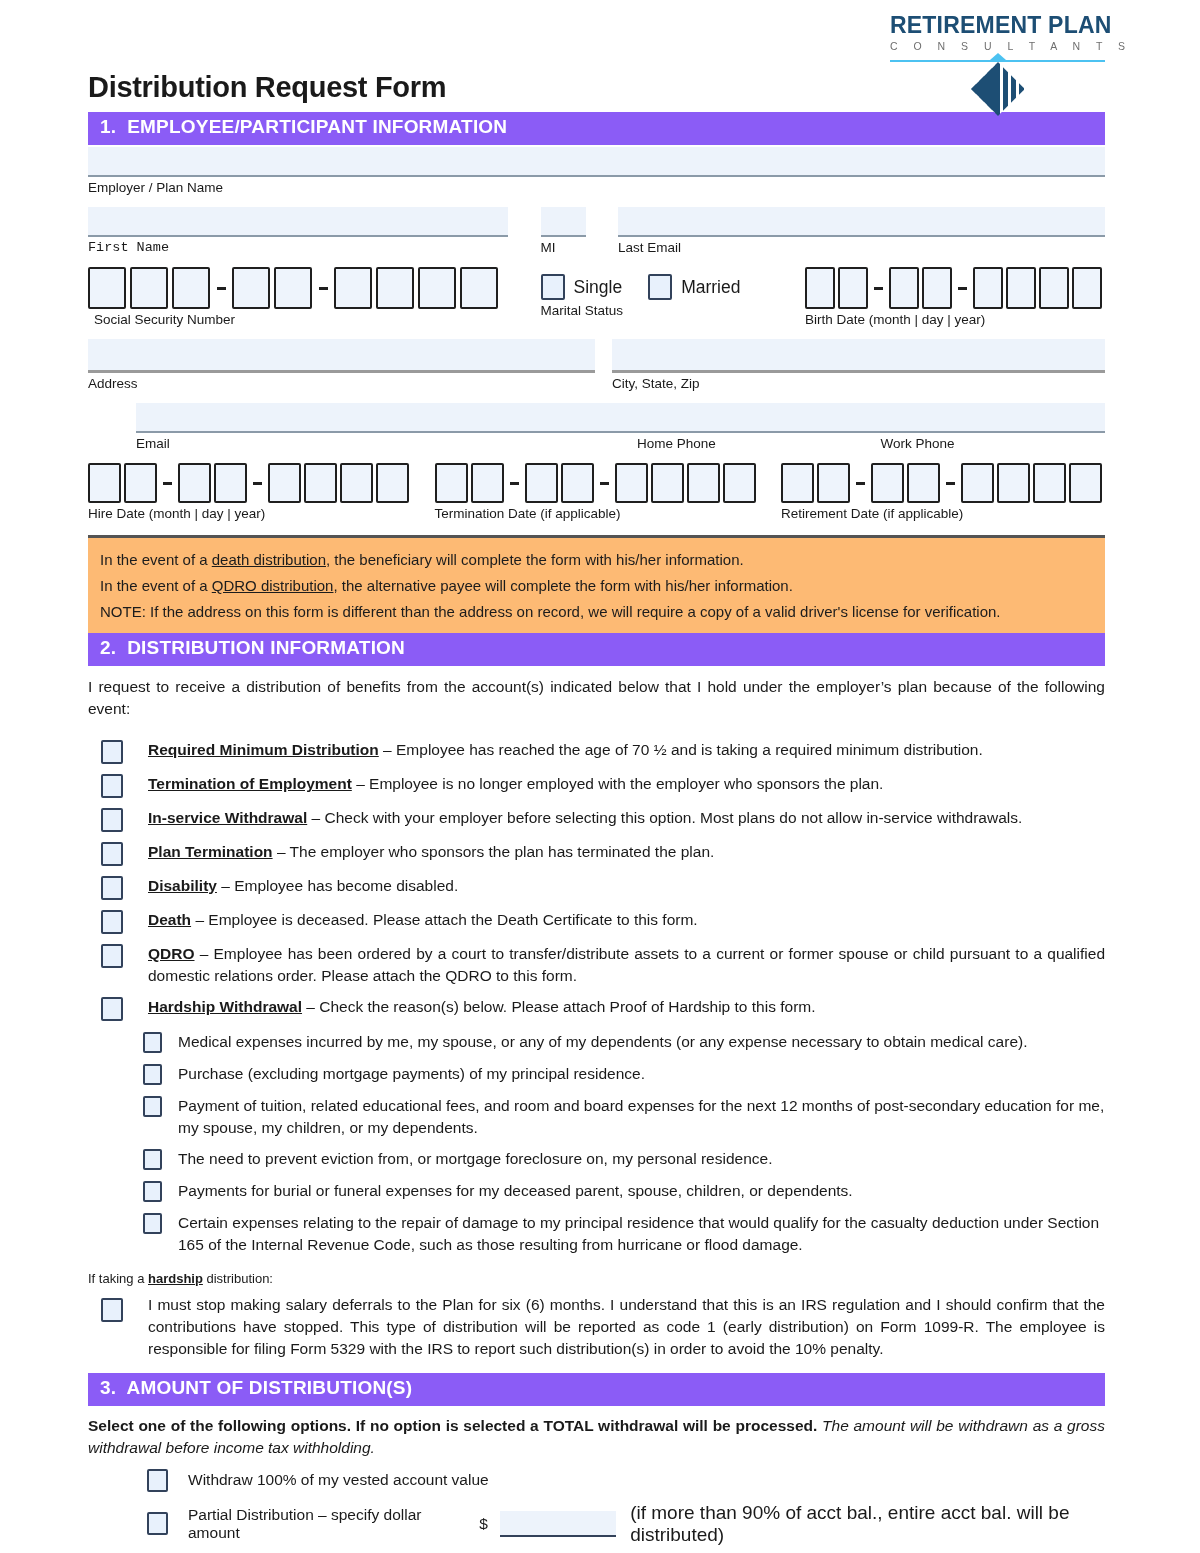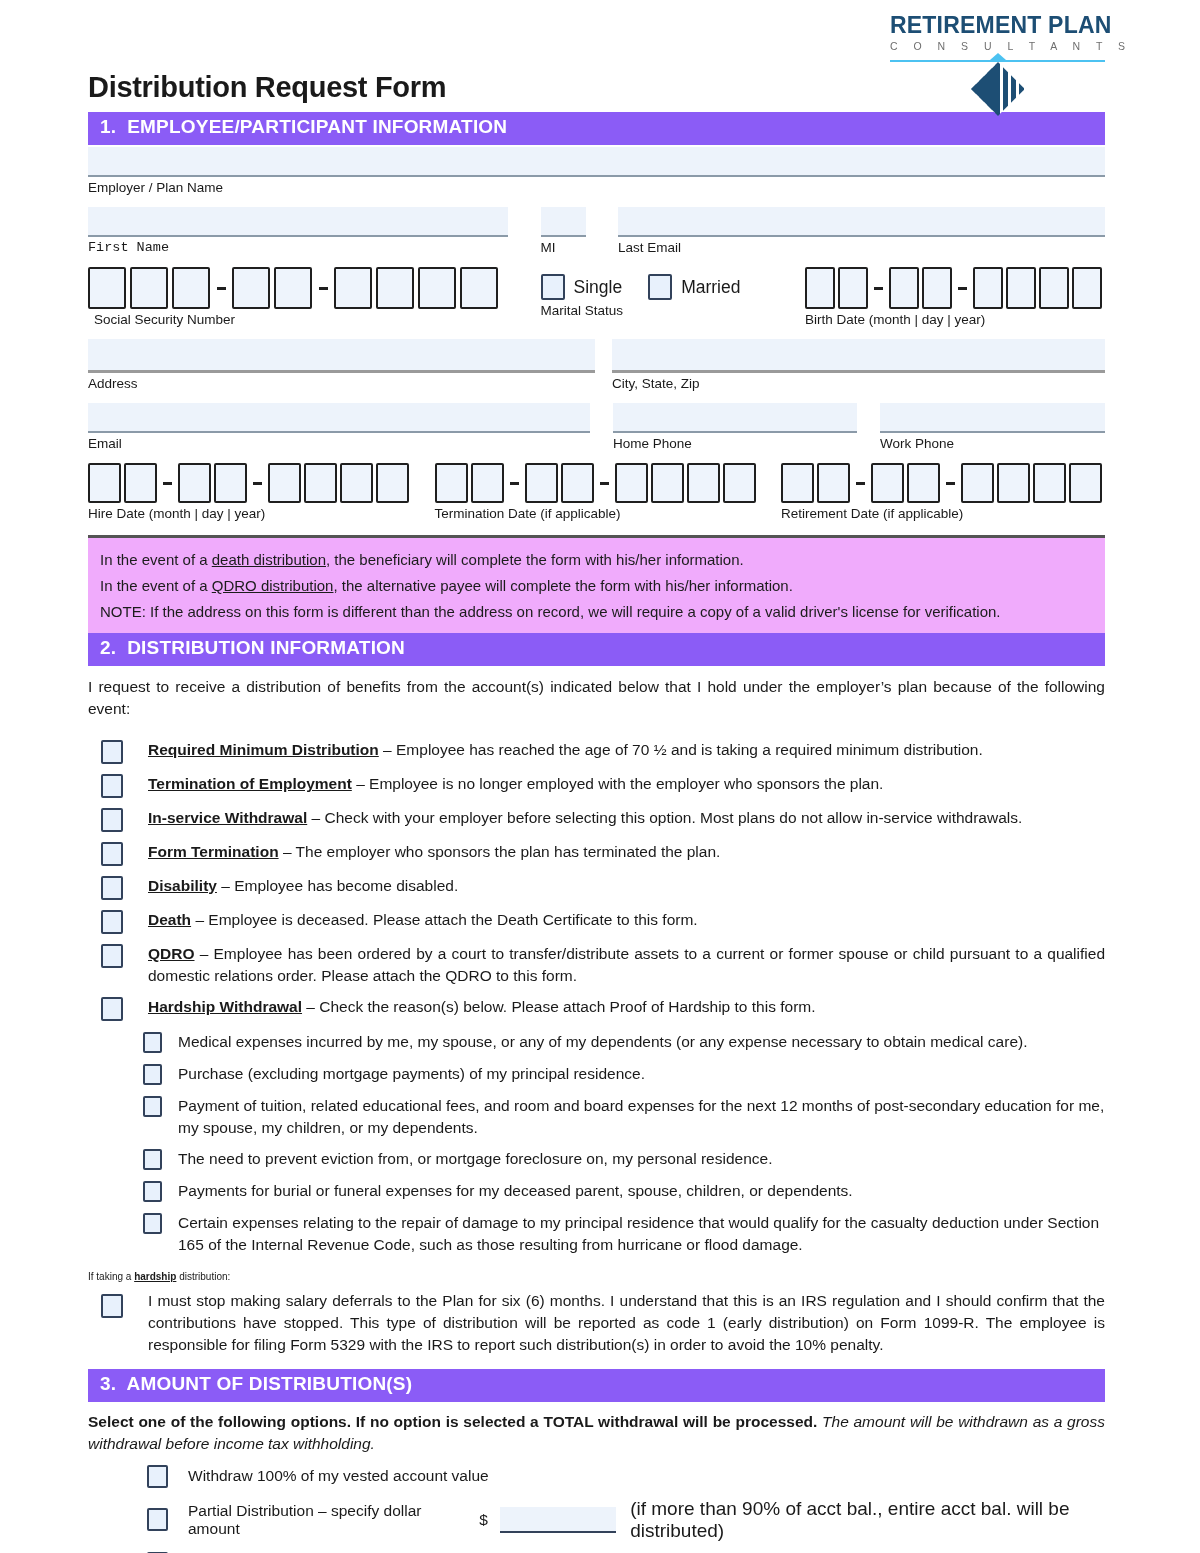--- a/index.html
+++ b/index.html
@@ -31,52 +31,52 @@
              padding:4px 12px 7px; letter-spacing:0.2px; }
 
   
   .input { background:#edf3fb; border-bottom:2px solid #8b9aa8; }
   .h30 { height:30px; } .h34 { height:34px; border-bottom:3px solid #9a9a9a; }
   .flabel { font-size:13.5px; padding-top:3px; }
   .frow { display:flex; justify-content:space-between; margin-top:12px; }
   .mt2 { margin-top:2px; }
   .w-first{width:420px;font-family:Liberation Mono, monospace;} .w-mi{width:45px;} .w-last{width:487px;}
   .w-addr{width:507px;} .w-csz{width:493px;}
-  .w-email{width:502px;} .w-home{width:244px;} .w-work{width:225px;}
+  .w-email{width:502px;margin-left:48px;} .w-home{width:244px;} .w-work{width:225px;}
 
   .bgroup { display:flex; align-items:center; }
   .dbox { background:#eef4fc; border:2px solid #1f1f1f; border-radius:2px; flex:none; }
   .ssn .dbox { width:38px; height:42px; margin-right:4px; }
   .bd  .dbox { width:30px; height:42px; margin-right:3px; }
   .dt  .dbox { width:33px; height:40px; margin-right:3px; }
   .dash { width:9px; height:3px; background:#1f1f1f; margin:0 6px 0 3px; flex:none; }
 
   .cb { background:#e8f1fc; border:2px solid #32425b; border-radius:2px; flex:none; }
   .cb24 { width:24px; height:26px; }
   .cb22 { width:22px; height:24px; }
   .cb20 { width:21px; height:23px; }
   .cb18 { width:19px; height:21px; }
   .marital-row { display:flex; align-items:center; padding-top:7px; }
   .marital-row .lbl { font-size:17.5px; margin:0 26px 0 9px; }
 
   
-  .notebox { margin-top:14px; background:#f0abfc; border-top:3px solid #545454; padding:4px 12px 13px; }
+  .notebox { margin-top:14px; background:#fdba74; border-top:3px solid #545454; padding:4px 12px 13px; }
   .noteline { font-size:15px; margin-top:9px; color:#1c1c1c; }
   .u { text-decoration:underline; }
 
   
   .para { font-size:15.5px; line-height:1.42; text-align:justify; margin:10px 0 19px; }
   .opt { display:flex; margin-top:9px; }
   .opt .cbx { margin-left:13px; margin-right:25px; margin-top:1px; }
   .opt-text { font-size:15.5px; line-height:1.42; text-align:justify; flex:1; }
   .opt-title { font-weight:bold; text-decoration:underline; }
   .sub { display:flex; margin:10px 0 0 55px;justify-content:space-between; }
   .sub .cbx { margin-right:16px; margin-top:1px; }
   .sub-text { font-size:15.5px; line-height:1.4; flex:1; }
-  .hardship-prompt { font-size:10px; margin:15px 0 3px; }
+  .hardship-prompt { font-size:13px; margin:15px 0 3px; }
   .bold-u { font-weight:bold; text-decoration:underline; }
   .agree { display:flex; margin-top:8px; }
   .agree .cbx { margin-left:13px; margin-right:25px; margin-top:4px; }
 
   
   .sec3 { margin-top:13px; }
   .s3intro { font-size:15.5px; line-height:1.42; margin:9px 0 4px; text-align:justify; }
   .s3row { display:flex; align-items:center; margin-top:10px; padding-left:59px; font-size:15.5px; }
   .s3row .cbx { margin-right:20px; }
   .dollar { margin-left:36px; }
@@ -256,21 +256,21 @@
   <div class="opt">
     <span class="cb cb22 cbx"></span>
     <div class="opt-text"><span class="opt-title">Termination of Employment</span> <span>– Employee is no longer employed with the employer who sponsors the plan.</span></div>
   </div>
   <div class="opt">
     <span class="cb cb22 cbx"></span>
     <div class="opt-text"><span class="opt-title">In-service Withdrawal</span> <span>– Check with your employer before selecting this option. Most plans do not allow in-service withdrawals.</span></div>
   </div>
   <div class="opt">
     <span class="cb cb22 cbx"></span>
-    <div class="opt-text"><span class="opt-title">Form Termination</span> <span>– The employer who sponsors the plan has terminated the plan.</span></div>
+    <div class="opt-text"><span class="opt-title">Plan Termination</span> <span>– The employer who sponsors the plan has terminated the plan.</span></div>
   </div>
   <div class="opt">
     <span class="cb cb22 cbx"></span>
     <div class="opt-text"><span class="opt-title">Disability</span> <span>– Employee has become disabled.</span></div>
   </div>
   <div class="opt">
     <span class="cb cb22 cbx"></span>
     <div class="opt-text"><span class="opt-title">Death</span> <span>– Employee is deceased. Please attach the Death Certificate to this form.</span></div>
   </div>
   <div class="opt">

